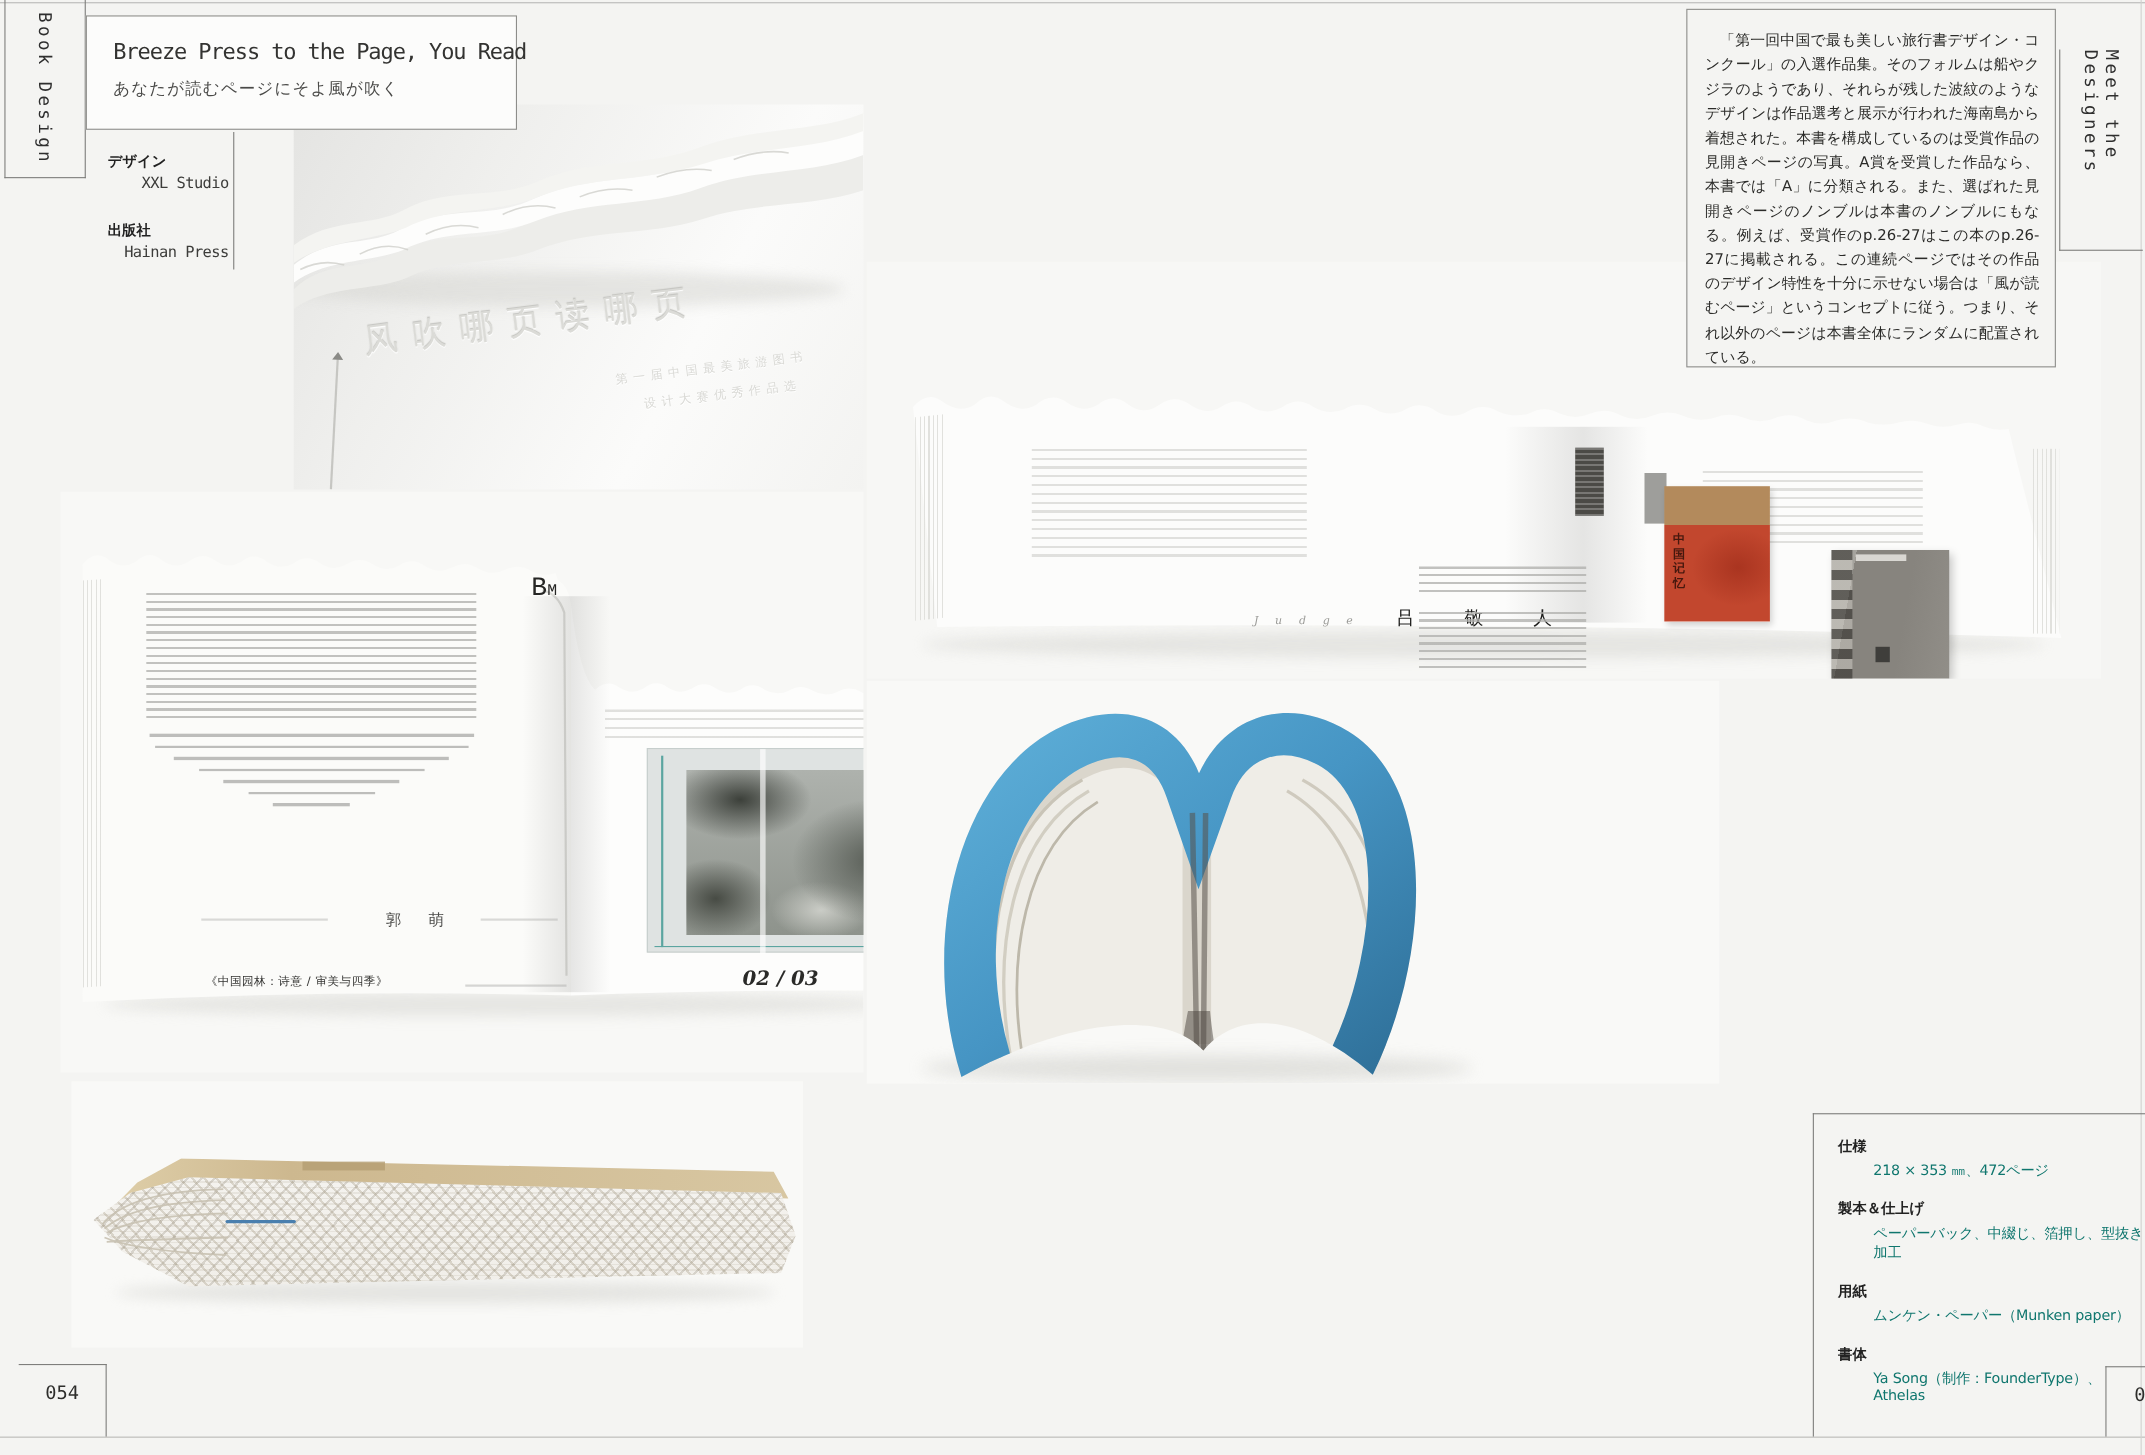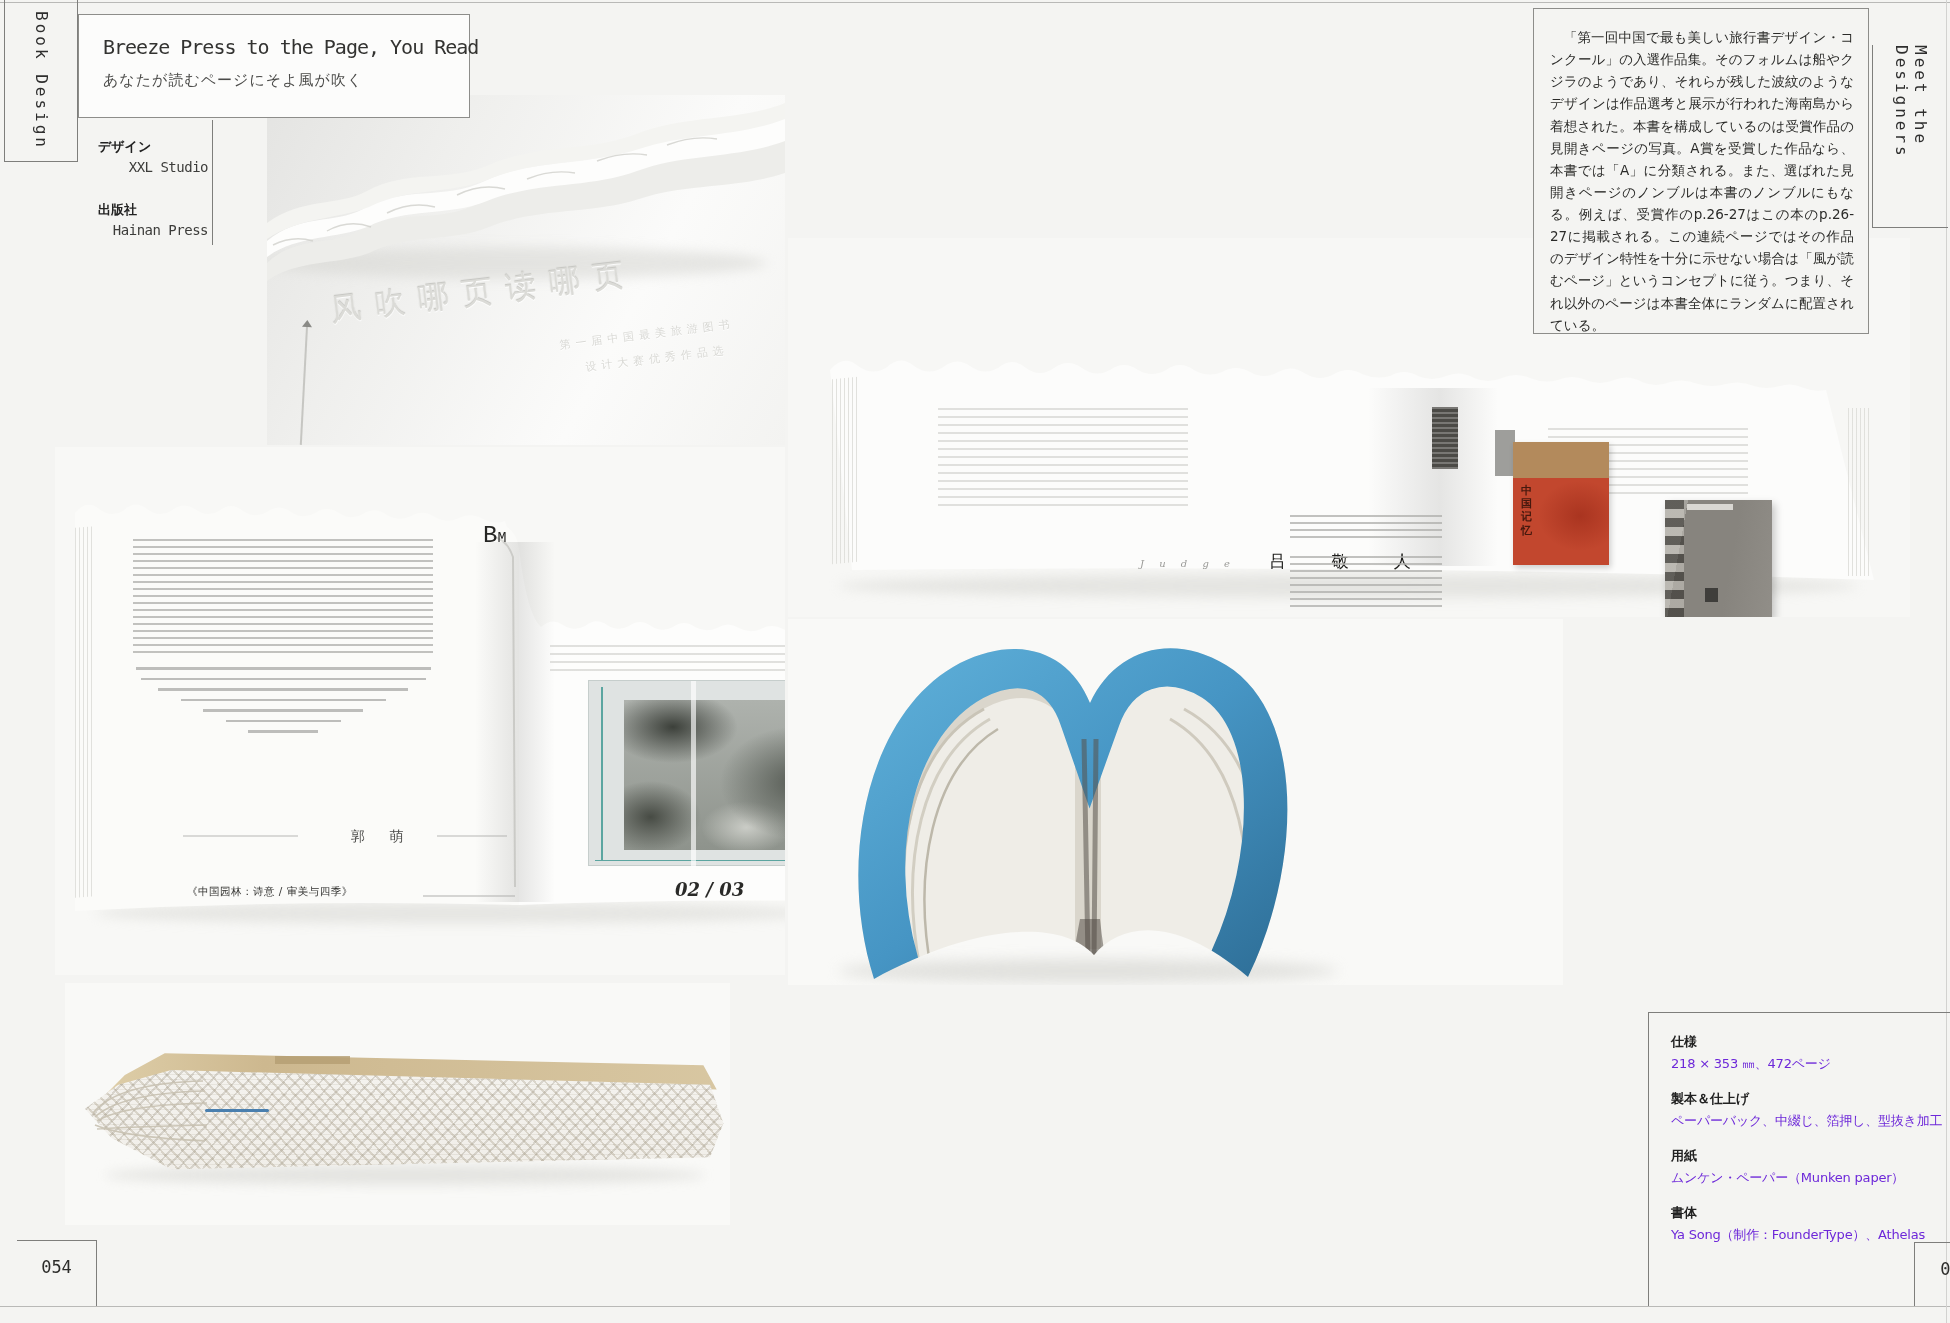--- a/index.html
+++ b/index.html
@@ -34,21 +34,21 @@
   
   #intro-box { left:1533px; top:8px; width:336px; height:326px; background:#f4f4f2; border:1px solid #8d8d8a;
                padding:17px 14px 0 16px; z-index:5; }
   #intro-box p { font-size:13.5px; line-height:1.64; color:#2b2b29; text-align:justify; }
 
   
   #spec-box { left:1648px; top:1012px; width:302px; height:294px; border-left:1px solid #7e7e7c; border-top:1px solid #7e7e7c;
               padding:20px 0 0 22px; z-index:5; }
   #spec-box .lbl { font-size:13px; font-weight:bold; color:#222; margin-top:17px; }
   #spec-box .lbl:first-child { margin-top:0; }
-  #spec-box .val { font-size:13px; color:#6d28d9; margin-top:4px; letter-spacing:-0.2px; }
+  #spec-box .val { font-size:13px; color:#0f766e; margin-top:4px; letter-spacing:-0.2px;margin-left:32px; }
 
   
   .pagenum { font-family:"DejaVu Sans Mono", monospace; font-size:17px; color:#2d2d2b;
              display:flex; align-items:flex-start; justify-content:center; padding-top:16px; }
   #pn-left  { left:17px;  top:1240px; width:80px; height:66px; border-top:1px solid #7e7e7c; border-right:1px solid #7e7e7c; }
   #pn-right { left:1914px; top:1242px; width:82px; height:64px; border-top:1px solid #7e7e7c; border-left:1px solid #7e7e7c;text-align:center; }
 
   
   .photo { position:absolute; overflow:hidden; }
   #photo-cover { left:267px; top:95px; width:518px; height:350px;

